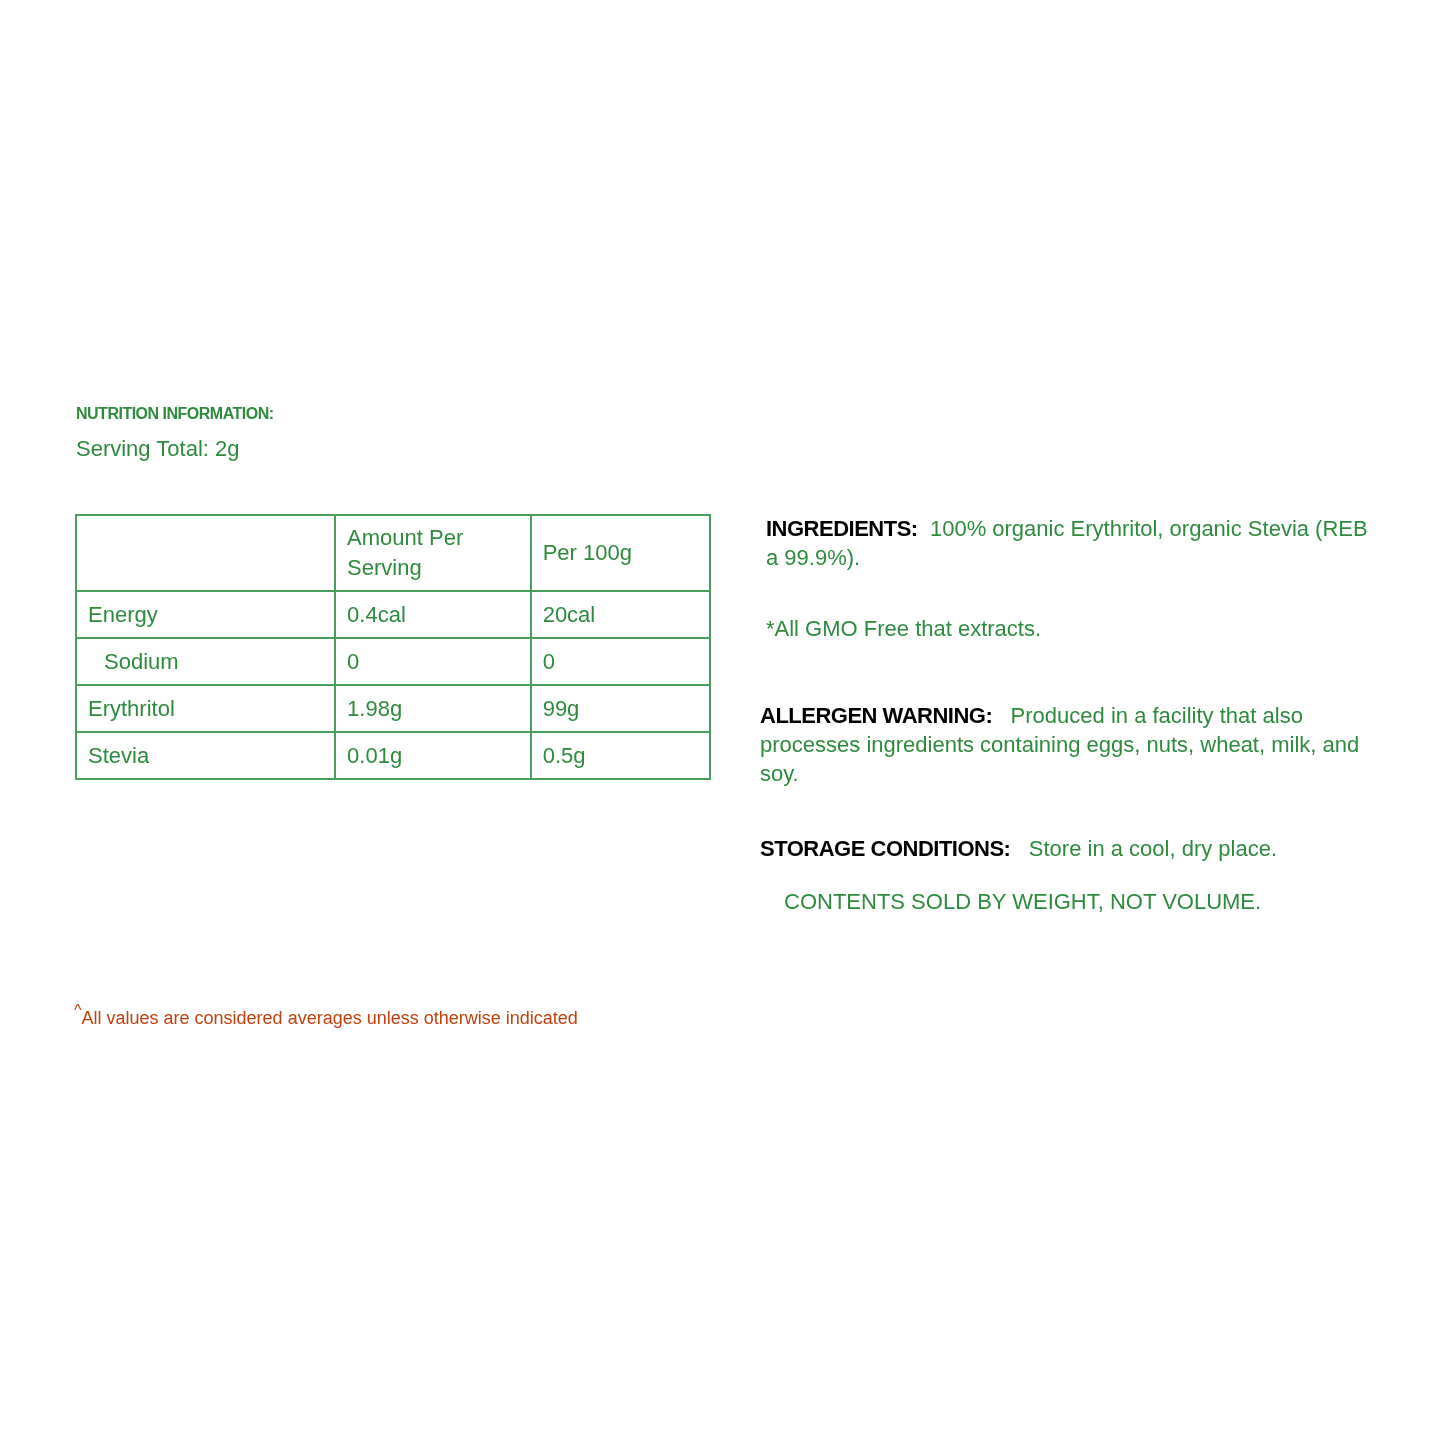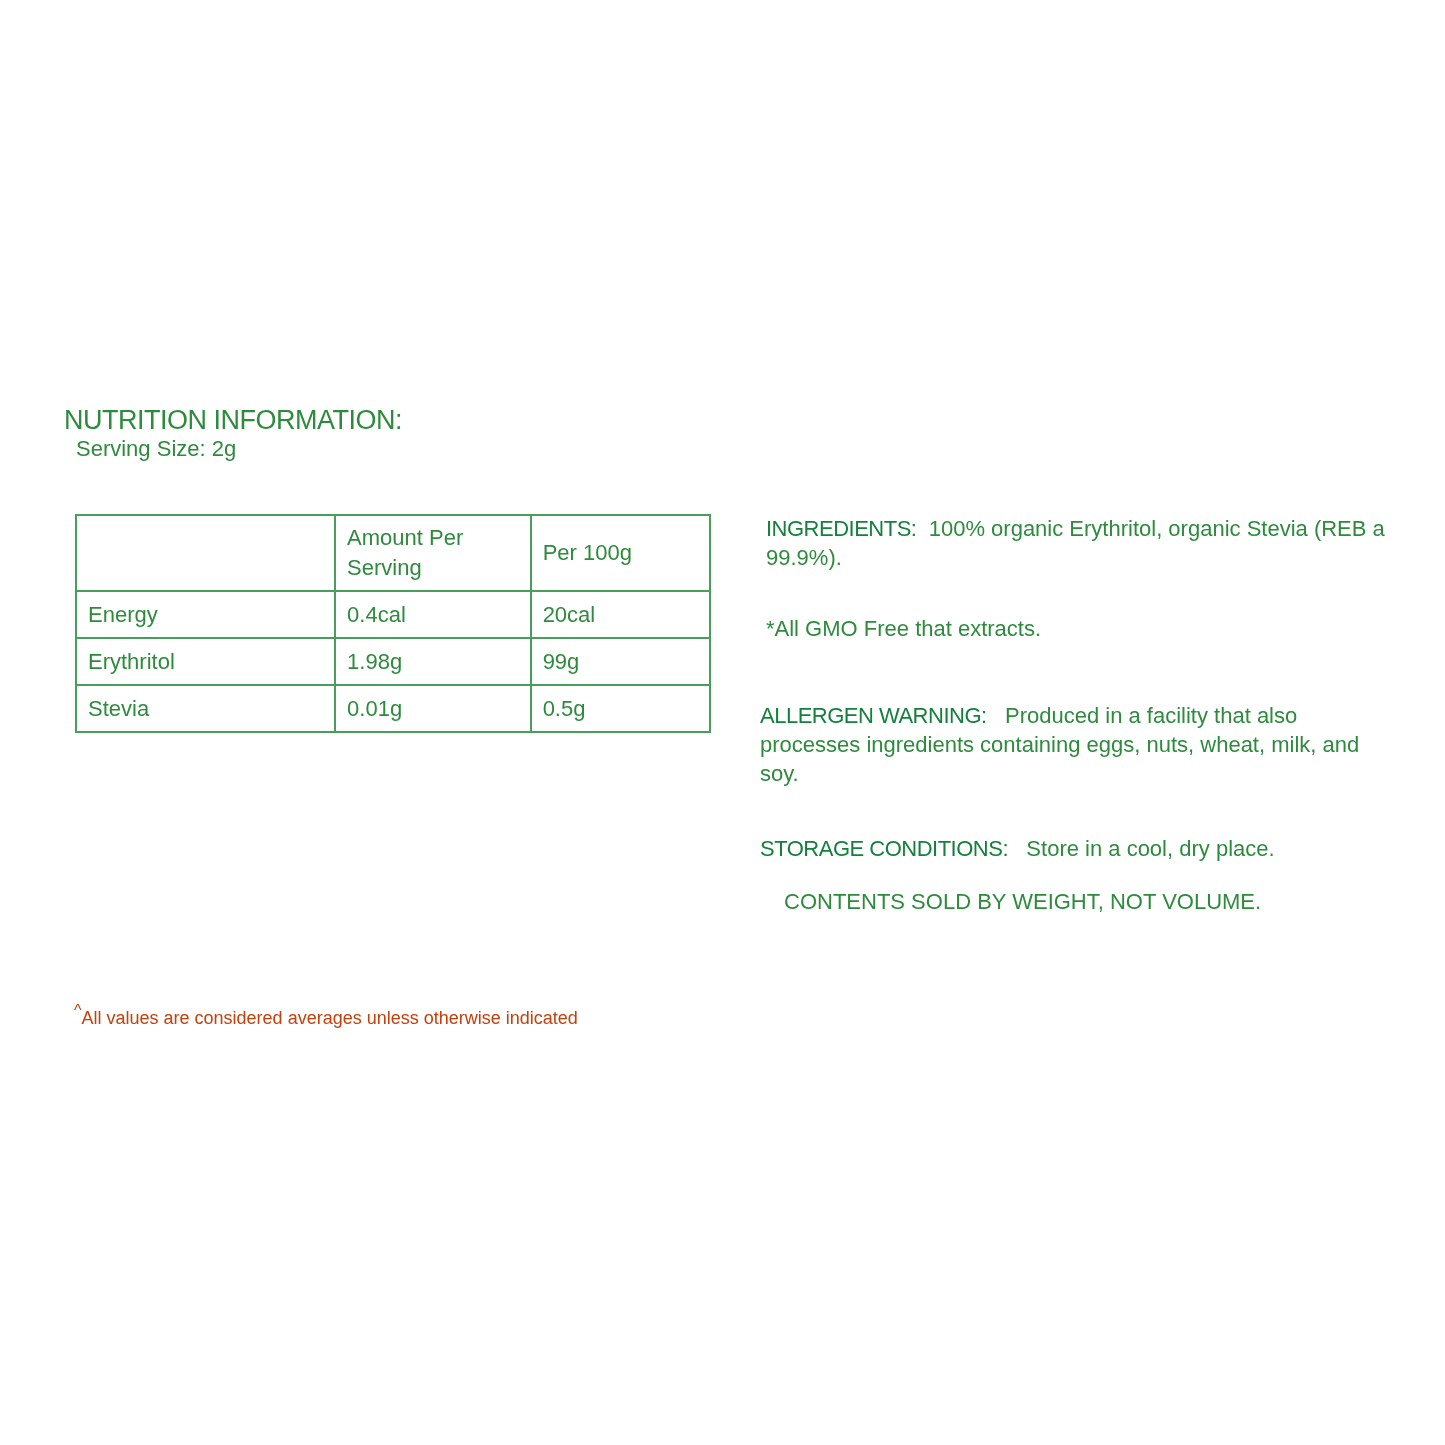--- a/index.html
+++ b/index.html
@@ -11,23 +11,23 @@
       width: 1445px;
       height: 1445px;
       position: relative;
       font-family: "Liberation Sans", "DejaVu Sans", sans-serif;
       color: #2e8b3e;
       overflow: hidden;
     }
     .abs { position: absolute; }
 
     #nutrition-heading {
-      left: 64px; top: 405px;
-      font-size: 27px;
-      font-weight: 400;
+      left: 76px; top: 405px;
+      font-size: 16px;
+      font-weight: 700;
       letter-spacing: -0.5px;
     }
     #serving-size {
       left: 76px; top: 436px;
       font-size: 22px;
       color: #2e8b3e;
     }
 
     table.nut {
       position: absolute;
@@ -60,52 +60,57 @@
     }
     #footnote .caret { font-size: 16px; position: relative; top: -8px; }
 
     .right-block {
       position: absolute;
       font-size: 22px;
       line-height: 29px;
       color: #2e8b3e;
     }
     .right-block .label {
-      font-weight: 400;
+      font-weight: 700;
       letter-spacing: -0.5px;
-      color: #15803d;
+      color: #000000;
     }
     #ingredients { left: 766px; top: 514px; width: 620px; }
     #gmo { left: 766px; top: 614px; width: 620px; }
     #allergen { left: 760px; top: 701px; width: 630px; }
     #storage { left: 760px; top: 834px; width: 640px; }
     #contents { left: 784px; top: 887px; width: 640px; }
   </style>
 </head>
 <body>
 
 <div id="nutrition-heading" class="abs">NUTRITION INFORMATION:</div>
-<div id="serving-size" class="abs">Serving Size: 2g</div>
+<div id="serving-size" class="abs">Serving Total: 2g</div>
 
 <table class="nut">
   <colgroup>
       <col class="c1">
       <col class="c2">
       <col class="c3">
     </colgroup>
   <tbody>
       <tr class="hdr">
     <td></td>
     <td style="padding-right:30px;">Amount Per Serving</td>
     <td>Per 100g</td>
   </tr>
   <tr class="single">
     <td>Energy</td>
     <td>0.4cal</td>
     <td>20cal</td>
+  </tr>
+  <tr class="single">
+    <td><span class="indent">Sodium</span></td>
+    <td>0</td>
+    <td>0</td>
   </tr>
   <tr class="single">
     <td>Erythritol</td>
     <td>1.98g</td>
     <td>99g</td>
   </tr>
   <tr class="single">
     <td>Stevia</td>
     <td>0.01g</td>
     <td>0.5g</td>

